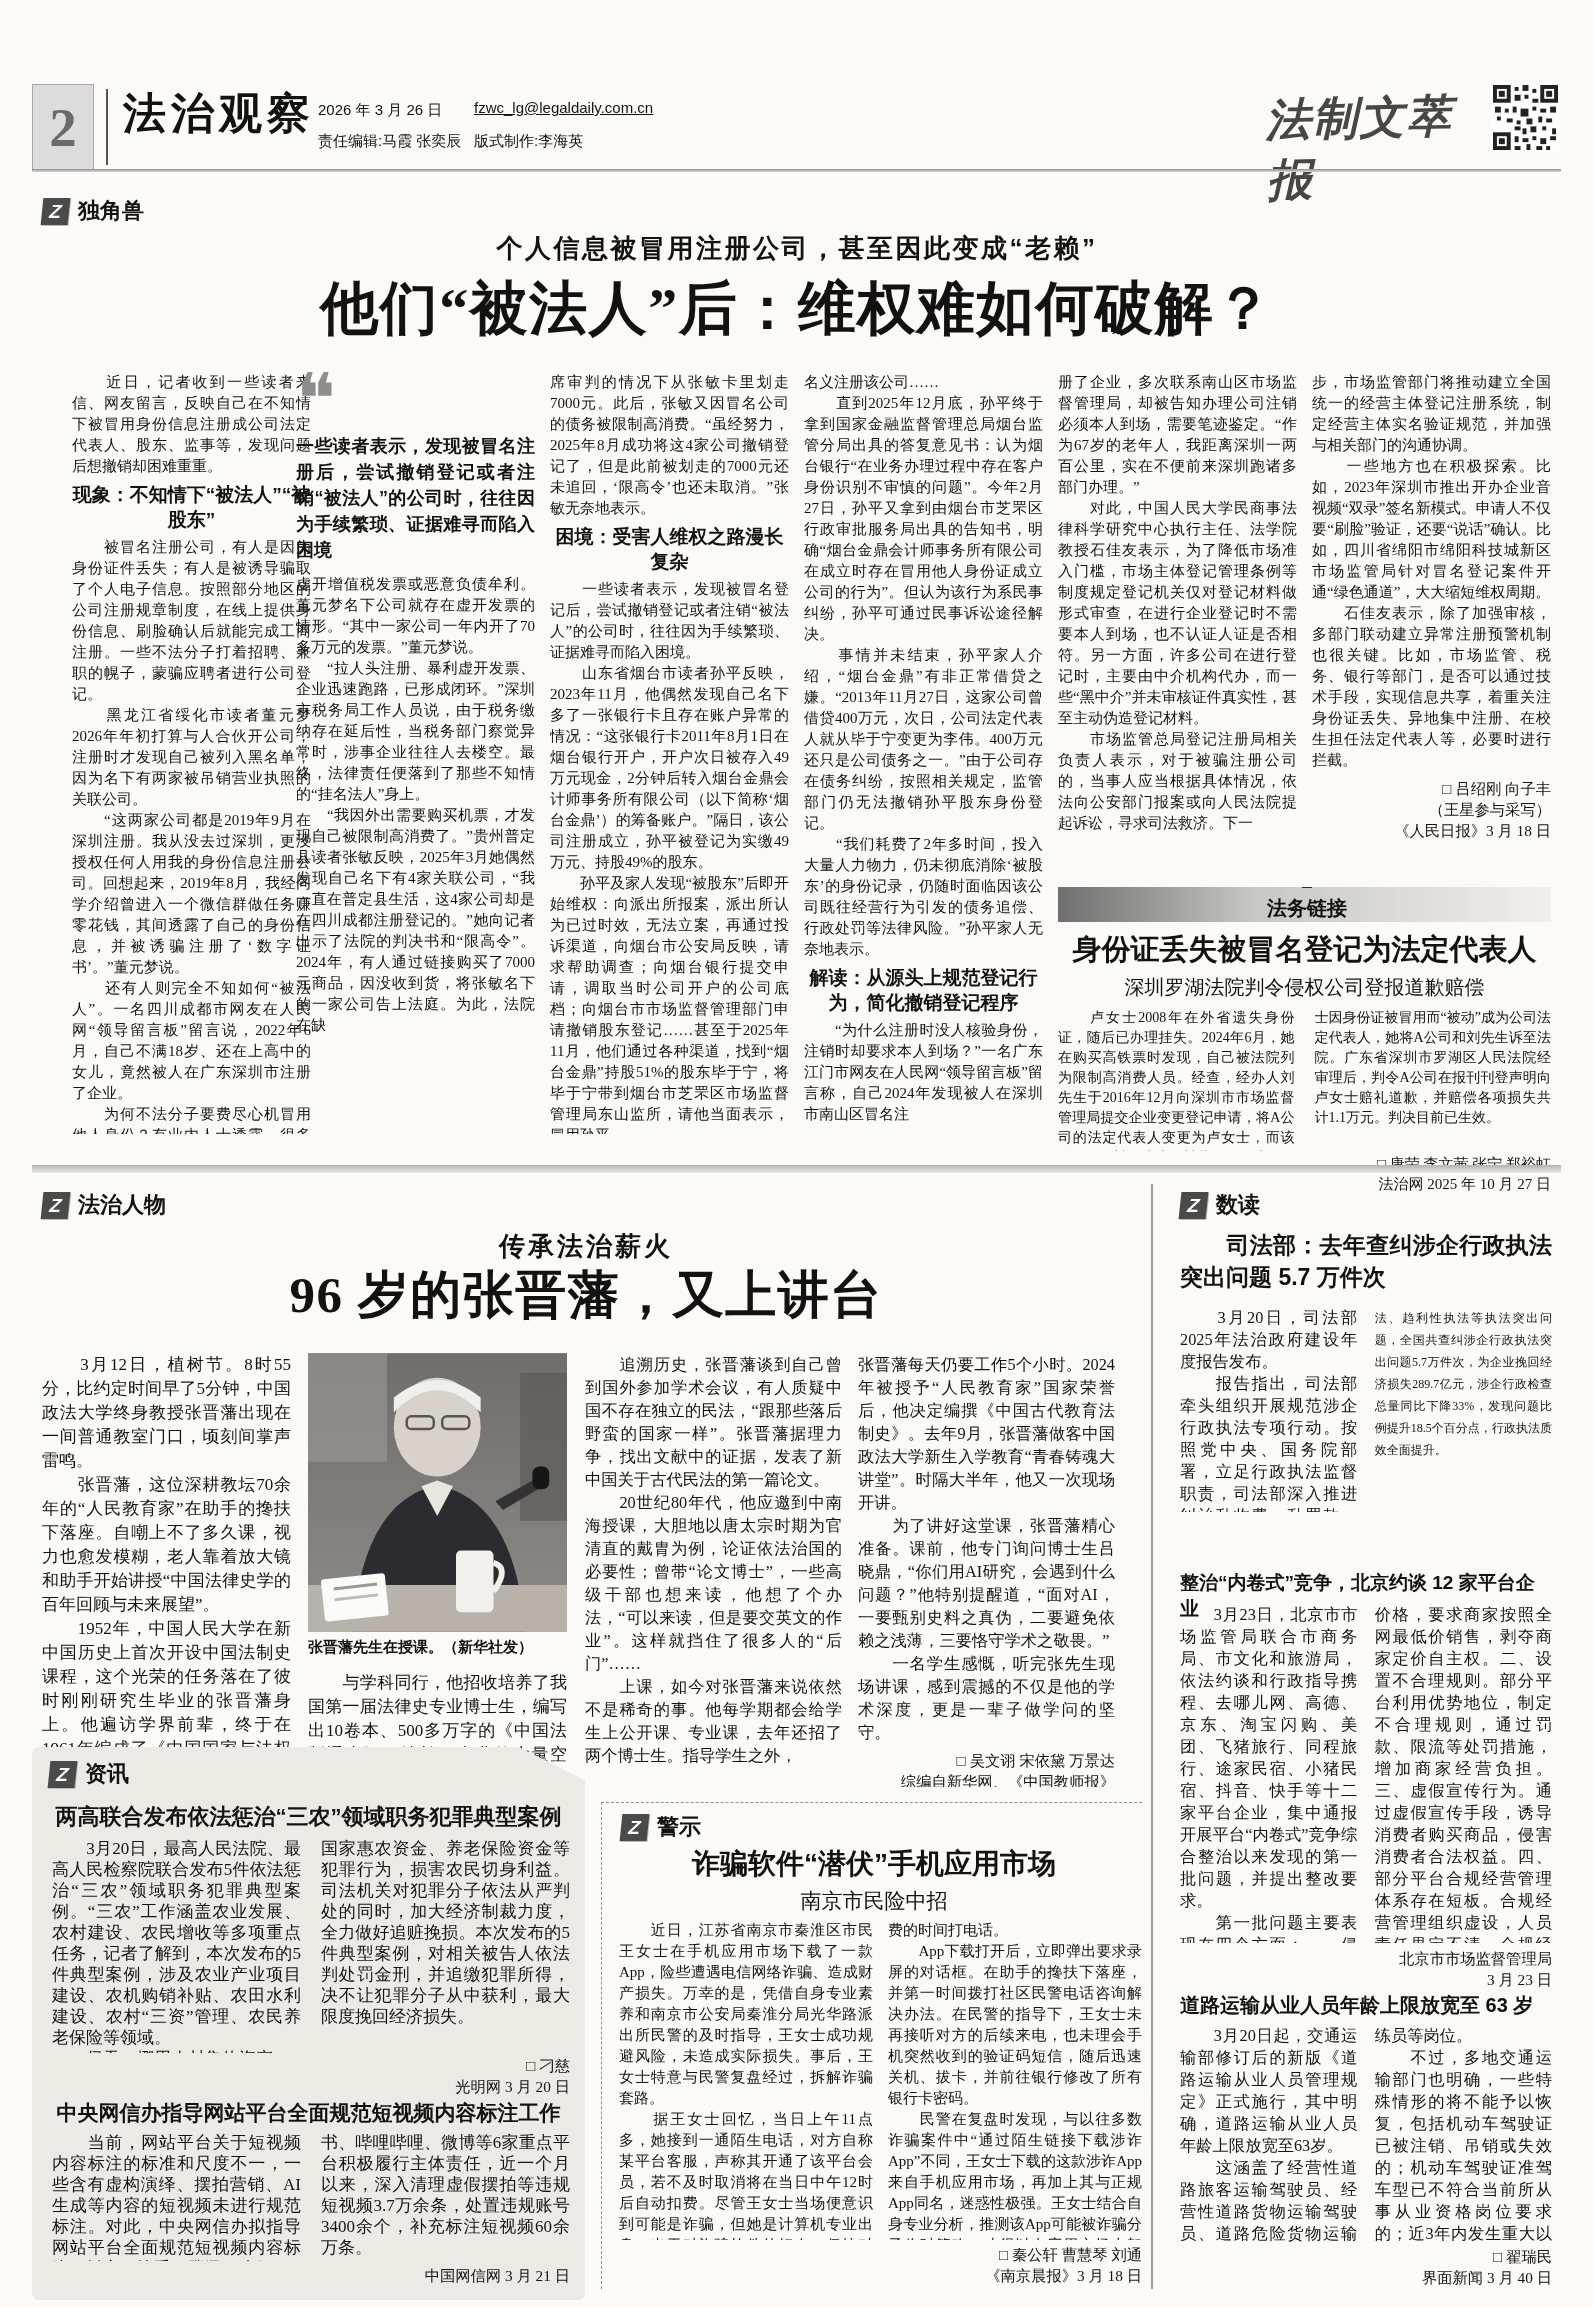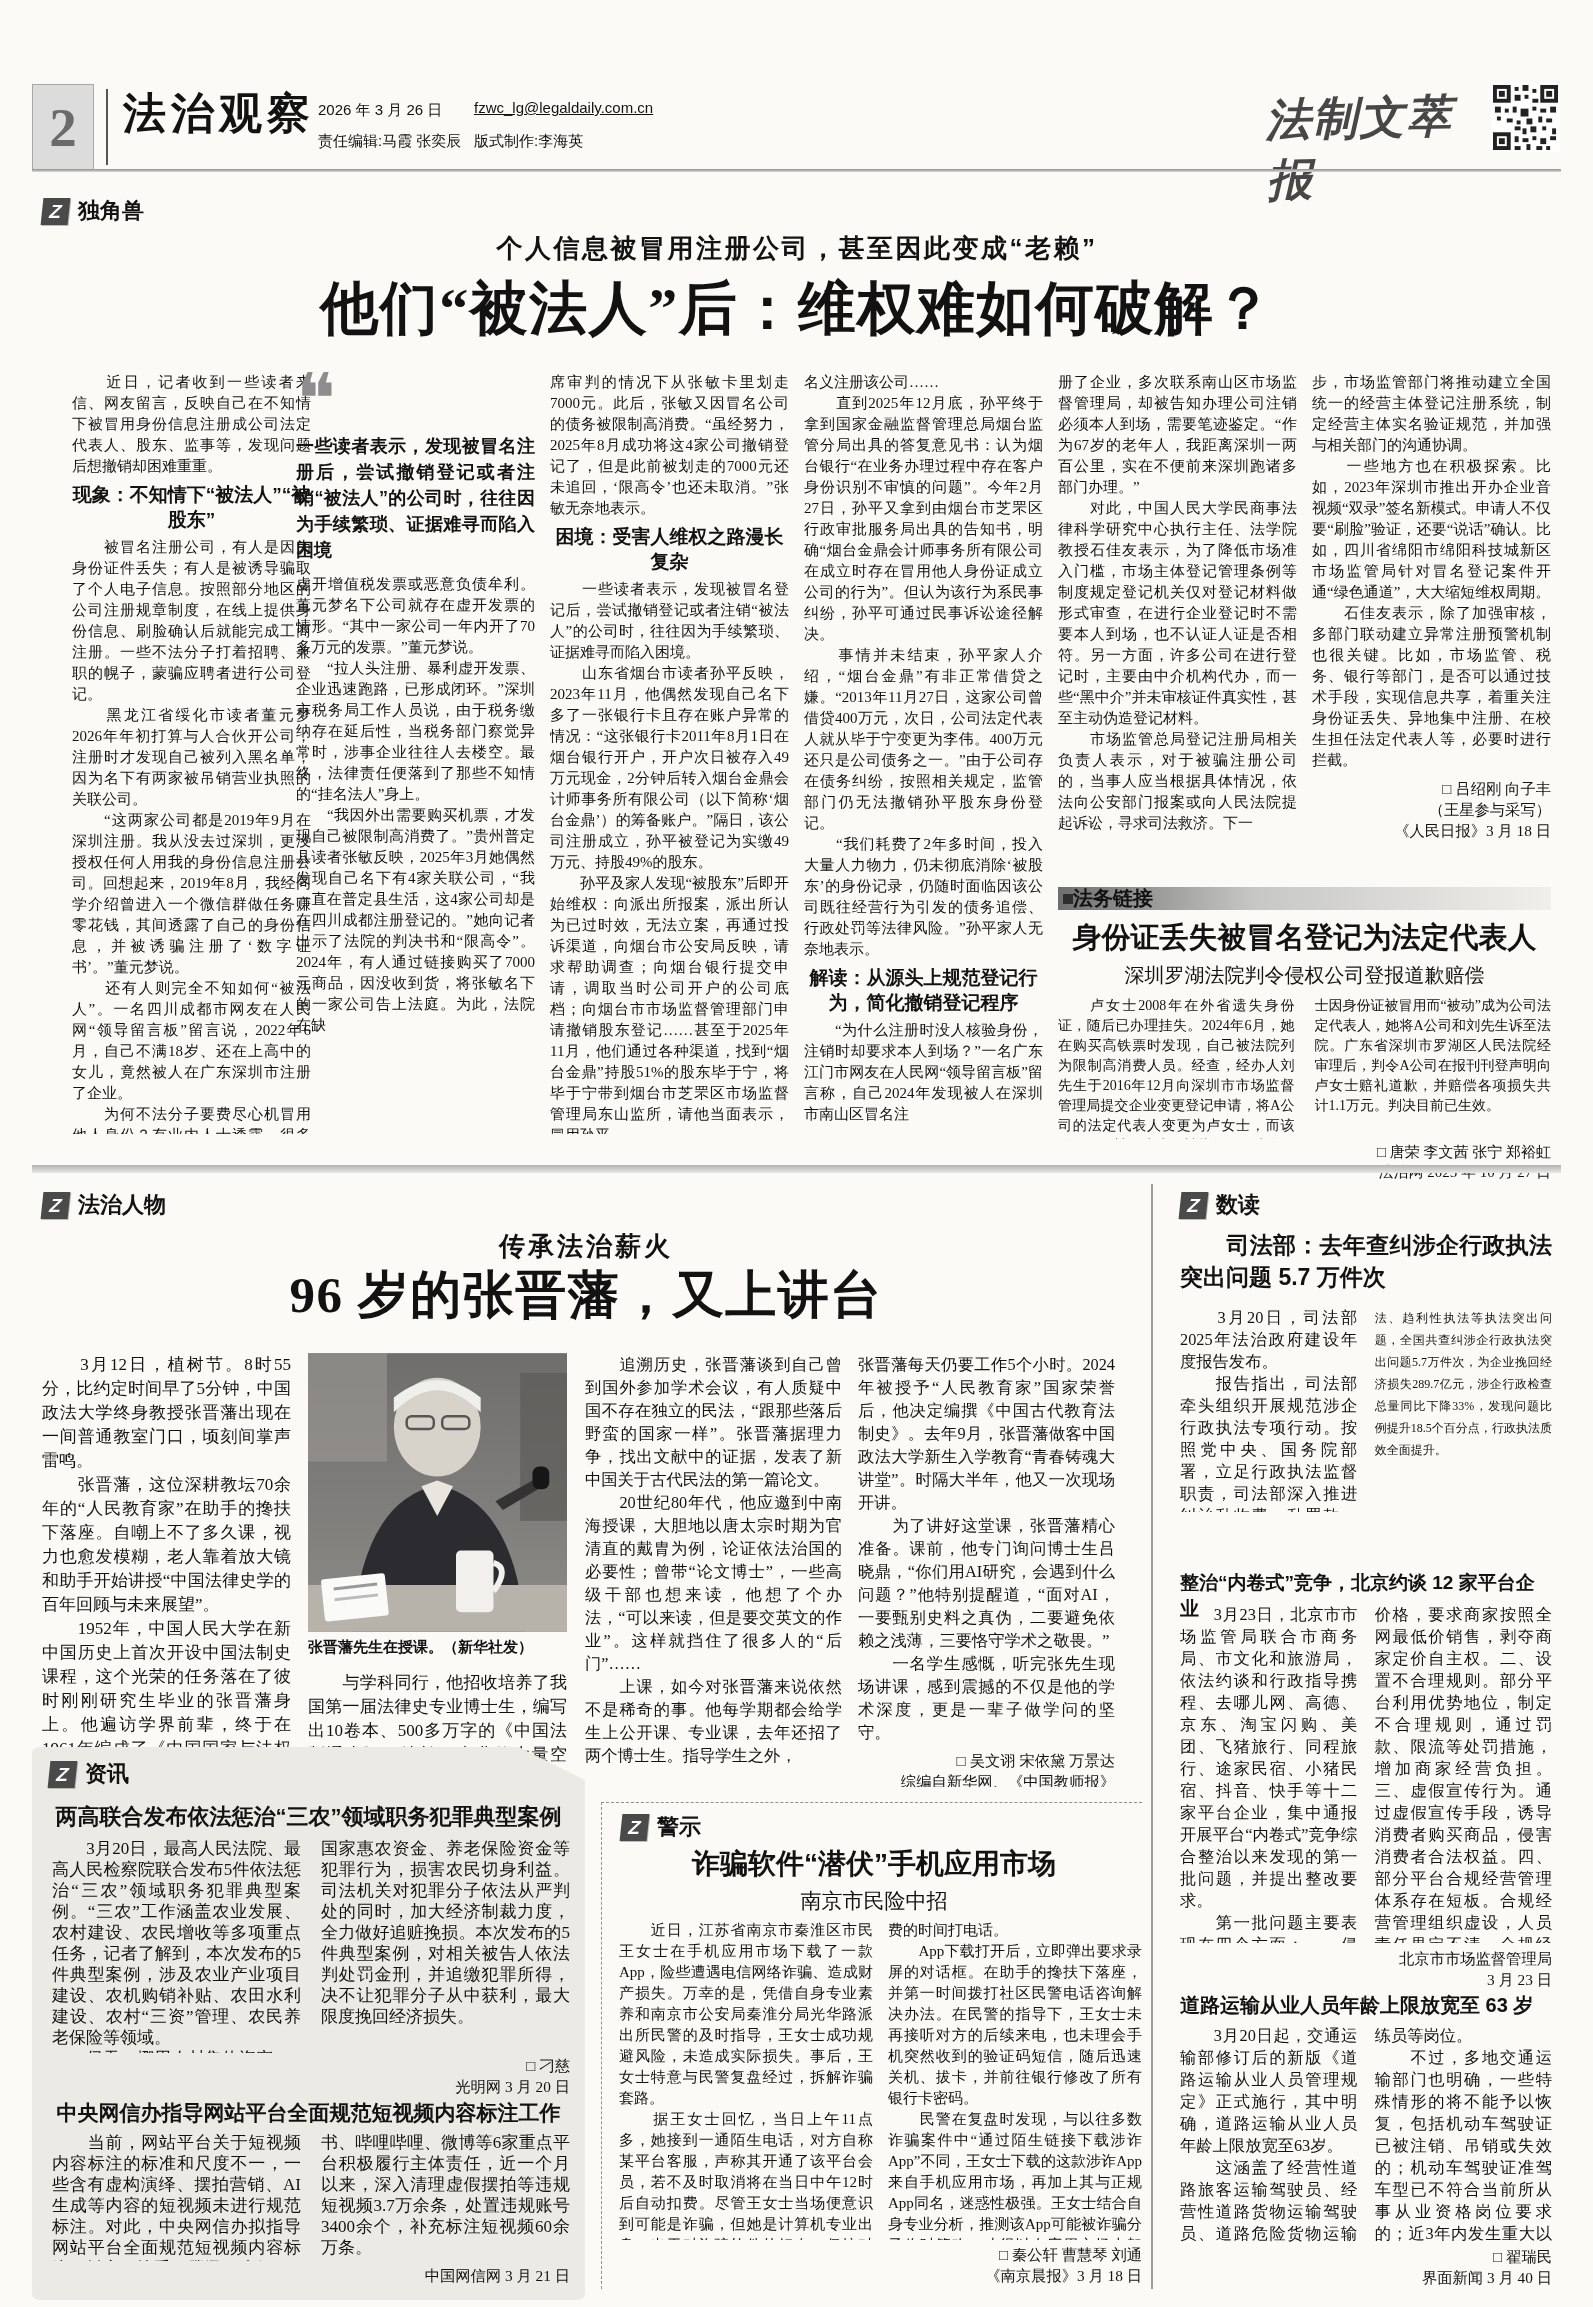--- a/index.html
+++ b/index.html
@@ -17,22 +17,22 @@
   .seclabel{display:flex;align-items:center;gap:9px;font-weight:700;font-size:22px;
             font-family:"Liberation Sans","DejaVu Sans",sans-serif;}
   .rule{background:linear-gradient(180deg,#8f8f8f,#d9d9d9);}
   .midbar{background:linear-gradient(180deg,#b3b3b3,#e8e8e6);}
   .inhead{font-family:"Liberation Sans","DejaVu Sans",sans-serif;font-weight:700;
           font-size:19px;line-height:25px;margin:5px 0;text-align:center;}
   .ucol{font-size:15px;line-height:21px;}
   .quoteglyph{font-size:74px;line-height:54px;color:#8d8d8d;font-family:"DejaVu Serif",serif;}
   .quotetext{font-family:"Liberation Sans","DejaVu Sans",sans-serif;font-weight:700;
              font-size:18px;line-height:26px;white-space:pre-line;text-align:justify;}
-  .fawubar{height:23px;background:linear-gradient(90deg,#6f6f6f 0%,#c7c7c5 40%,#f0efec 100%);
-           display:flex;align-items:center;padding-left:5px;box-sizing:border-box;}
+  .fawubar{height:35px;background:linear-gradient(90deg,#6f6f6f 0%,#c7c7c5 40%,#f0efec 100%);
+           display:flex;align-items:center;gap:7px;padding-left:5px;box-sizing:border-box;flex-direction:column;}
   .headline-serif{font-weight:800;letter-spacing:1.5px;}
   .dashedbox{border-top:1.5px dashed #8f8f8f;border-left:1.5px dashed #8f8f8f;}
 </style>
 </head>
 <body>
 
 <div class="page">
 
   <div class="abs" style="left:32px;top:84px;width:60px;height:84px;background:#dcdcdc;border:1.5px solid #a8a8a8;display:flex;align-items:center;justify-content:center;">
     <span style="font-size:55px;color:#6b6b6b;font-weight:700;">2</span>

